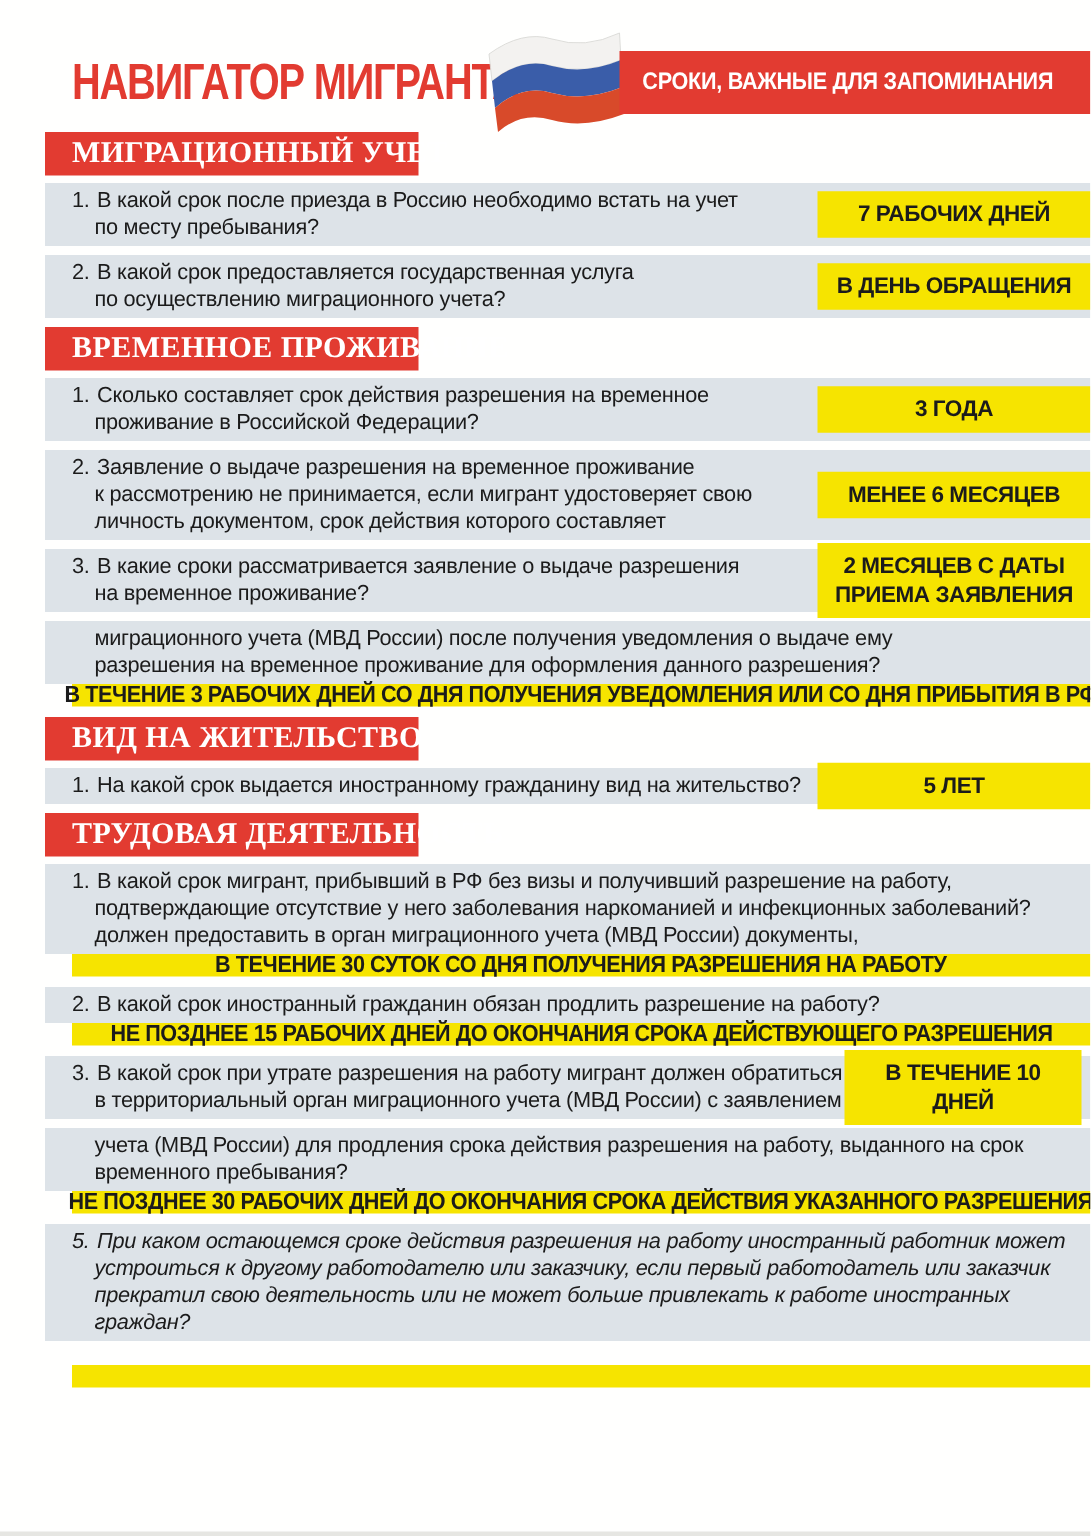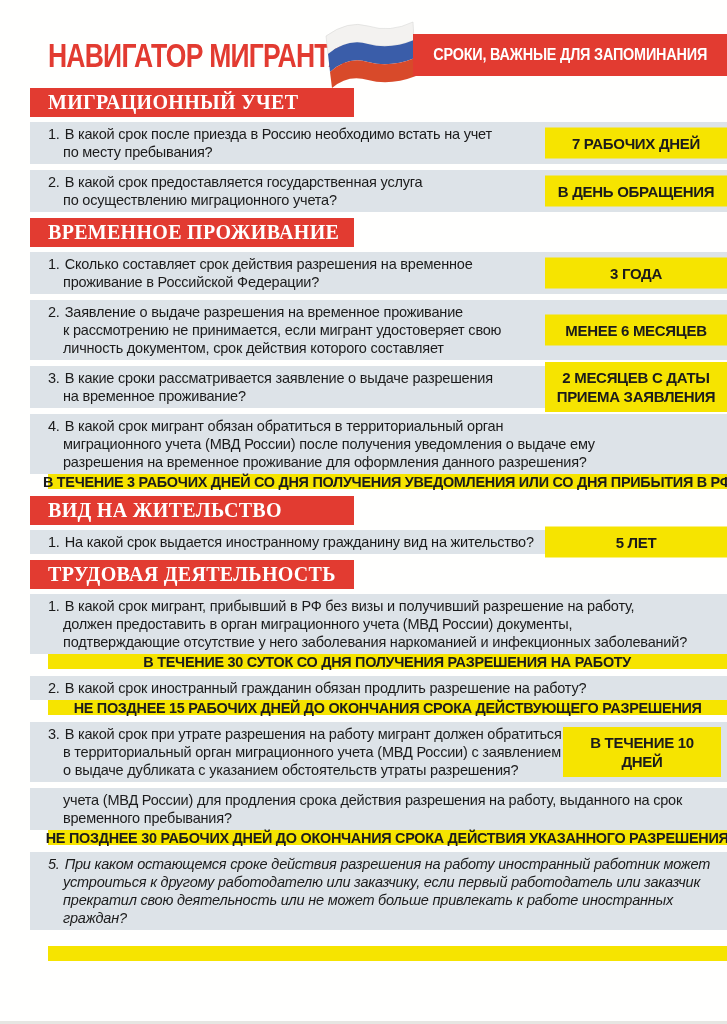--- a/index.html
+++ b/index.html
@@ -14,30 +14,30 @@
   }
   
   .main-title{
     position:absolute; left:48px; top:36px; font-size:34px; font-weight:bold;
     color:var(--red); letter-spacing:-1px; white-space:nowrap;
     transform:scaleX(0.78); transform-origin:0 50%;
   }
   .flag{ position:absolute; left:318px; top:18px; }
   .banner{
     position:absolute; left:413px; top:34px; width:314px; height:42px;
-    background:var(--red); display:flex; align-items:center; justify-content:center;
+    background:var(--red); display:flex; align-items:center; 
   }
   .banner span{
     color:#fff; font-weight:bold; font-size:16px; white-space:nowrap;
     transform:scaleX(0.9); letter-spacing:-0.2px;
   }
   
   .content{ position:absolute; left:30px; top:88px; right:0; }
   .section-bar{
-    width:324px; height:29px; background:var(--red); color:#fff;
+    width:249px; height:29px; background:var(--red); color:#fff;
     font-family:"Liberation Serif",serif; font-weight:bold; font-size:20px;
     line-height:29px; padding-left:18px; letter-spacing:0.3px;
     box-sizing:border-box; margin-bottom:5px; white-space:nowrap;
   }
   .section-bar.mt{ margin-top:0px; }
   .qrow{
     position:relative; background:var(--row-bg); margin-bottom:6px;
     padding:3px 0;
   }
   .qrow.has-side .qtext{ padding-right:80px; }
@@ -134,21 +134,20 @@
         <div class="qline"><span class="qnum">3.</span><span>В какие сроки рассматривается заявление о выдаче разрешения</span></div>
         <div class="qline cont">на временное проживание?</div>
       </div>
       <div class="ans-side">
           <span>2 МЕСЯЦЕВ С ДАТЫ ПРИЕМА ЗАЯВЛЕНИЯ</span>
         </div>
     </div>
 
     <div class="qrow" style="margin-bottom:0;">
       <div class="qtext">
-        <div class="qline"><span class="qnum">4.</span><span>В какой срок мигрант обязан обратиться в территориальный орган</span></div>
         <div class="qline cont">миграционного учета (МВД России) после получения уведомления о выдаче ему</div>
         <div class="qline cont">разрешения на временное проживание для оформления данного разрешения?</div>
       </div>
     </div>
     <div class="ans-bar">
         <span>В ТЕЧЕНИЕ 3 РАБОЧИХ ДНЕЙ СО ДНЯ ПОЛУЧЕНИЯ УВЕДОМЛЕНИЯ ИЛИ СО ДНЯ ПРИБЫТИЯ В РФ</span>
       </div>
 
     <div class="section-bar">ВИД НА ЖИТЕЛЬСТВО</div>
 
@@ -159,42 +158,41 @@
       <div class="ans-side">
           <span>5 ЛЕТ</span>
         </div>
     </div>
 
     <div class="section-bar">ТРУДОВАЯ ДЕЯТЕЛЬНОСТЬ</div>
 
     <div class="qrow" style="margin-bottom:0;">
       <div class="qtext">
         <div class="qline"><span class="qnum">1.</span><span>В какой срок мигрант, прибывший в РФ без визы и получивший разрешение на работу,</span></div>
+        <div class="qline cont">подтверждающие отсутствие у него заболевания наркоманией и инфекционных заболеваний?</div>
         <div class="qline cont">должен предоставить в орган миграционного учета (МВД России) документы,</div>
-        <div class="qline cont">подтверждающие отсутствие у него заболевания наркоманией и инфекционных заболеваний?</div>
       </div>
     </div>
     <div class="ans-bar">
         <span>В ТЕЧЕНИЕ 30 СУТОК СО ДНЯ ПОЛУЧЕНИЯ РАЗРЕШЕНИЯ НА РАБОТУ</span>
       </div>
 
     <div class="qrow" style="margin-bottom:0;">
       <div class="qtext">
         <div class="qline"><span class="qnum">2.</span><span>В какой срок иностранный гражданин обязан продлить разрешение на работу?</span></div>
       </div>
     </div>
     <div class="ans-bar">
         <span>НЕ ПОЗДНЕЕ 15 РАБОЧИХ ДНЕЙ ДО ОКОНЧАНИЯ СРОКА ДЕЙСТВУЮЩЕГО РАЗРЕШЕНИЯ</span>
       </div>
 
     <div class="qrow has-side">
       <div class="qtext">
         <div class="qline"><span class="qnum">3.</span><span>В какой срок при утрате разрешения на работу мигрант должен обратиться</span></div>
         <div class="qline cont">в территориальный орган миграционного учета (МВД России) с заявлением</div>
-        <div class="qline cont">о выдаче дубликата с указанием обстоятельств утраты разрешения?</div>
       </div>
       <div class="ans-side narrow">
           <span>В ТЕЧЕНИЕ 10 ДНЕЙ</span>
         </div>
     </div>
 
     <div class="qrow" style="margin-bottom:0;">
       <div class="qtext">
         <div class="qline cont">учета (МВД России) для продления срока действия разрешения на работу, выданного на срок</div>
         <div class="qline cont">временного пребывания?</div>

